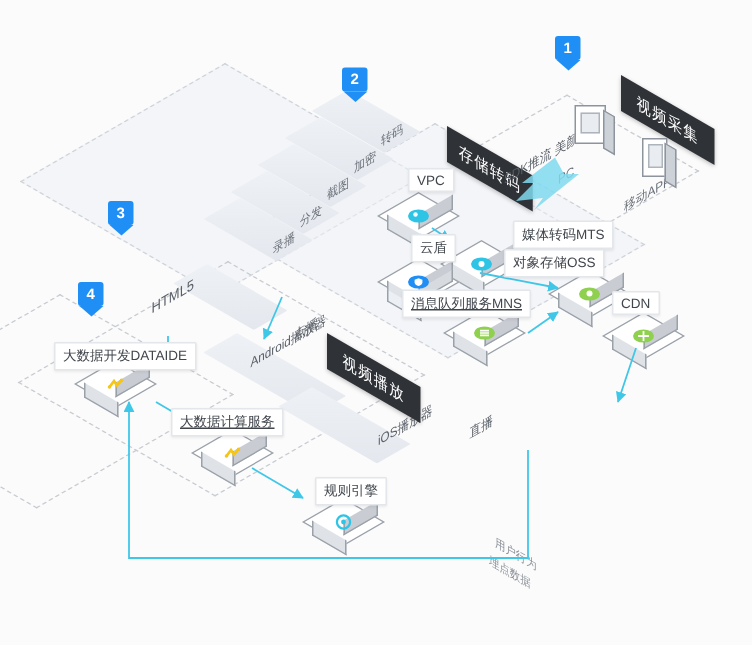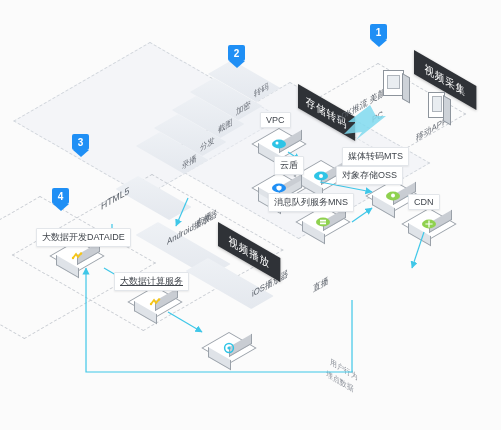--- a/index.html
+++ b/index.html
@@ -233,21 +233,21 @@
     <div class="top"></div>
     <div class="lf"></div>
     <div class="rf"></div>
     <div class="gl">
       <svg viewBox="0 0 16 16">
           <ellipse cx="8" cy="8" rx="7" ry="4.4" fill="#2ec4e6"></ellipse>
           <circle cx="6" cy="7" r="1.5" fill="#fff"></circle>
         </svg>
     </div>
   </div>
-  <div class="chip" style="left:260px;top:112px;">VPC</div>
+  <div class="chip" style="left:272px;top:112px;">VPC</div>
 
   <div class="cube" style="left:300px;top:160px;">
     <div class="top"></div>
     <div class="lf"></div>
     <div class="rf"></div>
     <div class="gl">
       <svg viewBox="0 0 16 16">
           <ellipse cx="8" cy="8" rx="7" ry="4.4" fill="#2ec4e6"></ellipse>
           <circle cx="8" cy="8" r="2" fill="#fff"></circle>
         </svg>
@@ -287,21 +287,21 @@
     <div class="top"></div>
     <div class="lf"></div>
     <div class="rf"></div>
     <div class="gl">
       <svg viewBox="0 0 16 16">
           <ellipse cx="8" cy="8" rx="7" ry="4.4" fill="#8fd14f"></ellipse>
           <path d="M5 6.4h6M5 8h6M5 9.6h6" stroke="#fff" stroke-width="1.1"></path>
         </svg>
     </div>
   </div>
-  <div class="chip" style="left:268px;top:193px;">消息队列服务MNS</div>
+  <div class="chip" style="left:268px;top:193px;text-decoration:underline;">消息队列服务MNS</div>
 
   <div class="cube" style="left:408px;top:208px;">
     <div class="top"></div>
     <div class="lf"></div>
     <div class="rf"></div>
     <div class="gl">
       <svg viewBox="0 0 16 16">
           <ellipse cx="8" cy="8" rx="7" ry="4.4" fill="#8fd14f"></ellipse>
           <path d="M8 4.6v6.8M4.4 8h7.2" stroke="#fff" stroke-width="1.2"></path>
         </svg>
@@ -341,20 +341,21 @@
     <div class="top"></div>
     <div class="lf"></div>
     <div class="rf"></div>
     <div class="gl">
       <svg viewBox="0 0 16 16">
           <circle cx="8" cy="8" r="4.4" fill="none" stroke="#2ec4e6" stroke-width="1.5"></circle>
           <circle cx="8" cy="8" r="1.6" fill="#2ec4e6"></circle>
         </svg>
     </div>
   </div>
+  <div class="chip" style="left:210px;top:318px;">规则引擎</div>
 
   <div class="banner" style="left:414px;top:50px;width:72px;height:24px;
               transform:matrix(0.866,0.5,0,1,0,0);">视频采集</div>
 
   <div class="banner" style="left:298px;top:84px;width:66px;height:24px;
               transform:matrix(0.866,0.5,0,1,0,0);">存储转码</div>
 
   <div class="banner" style="left:218px;top:222px;width:72px;height:24px;
               transform:matrix(0.866,0.5,0,1,0,0);">视频播放</div>
 

